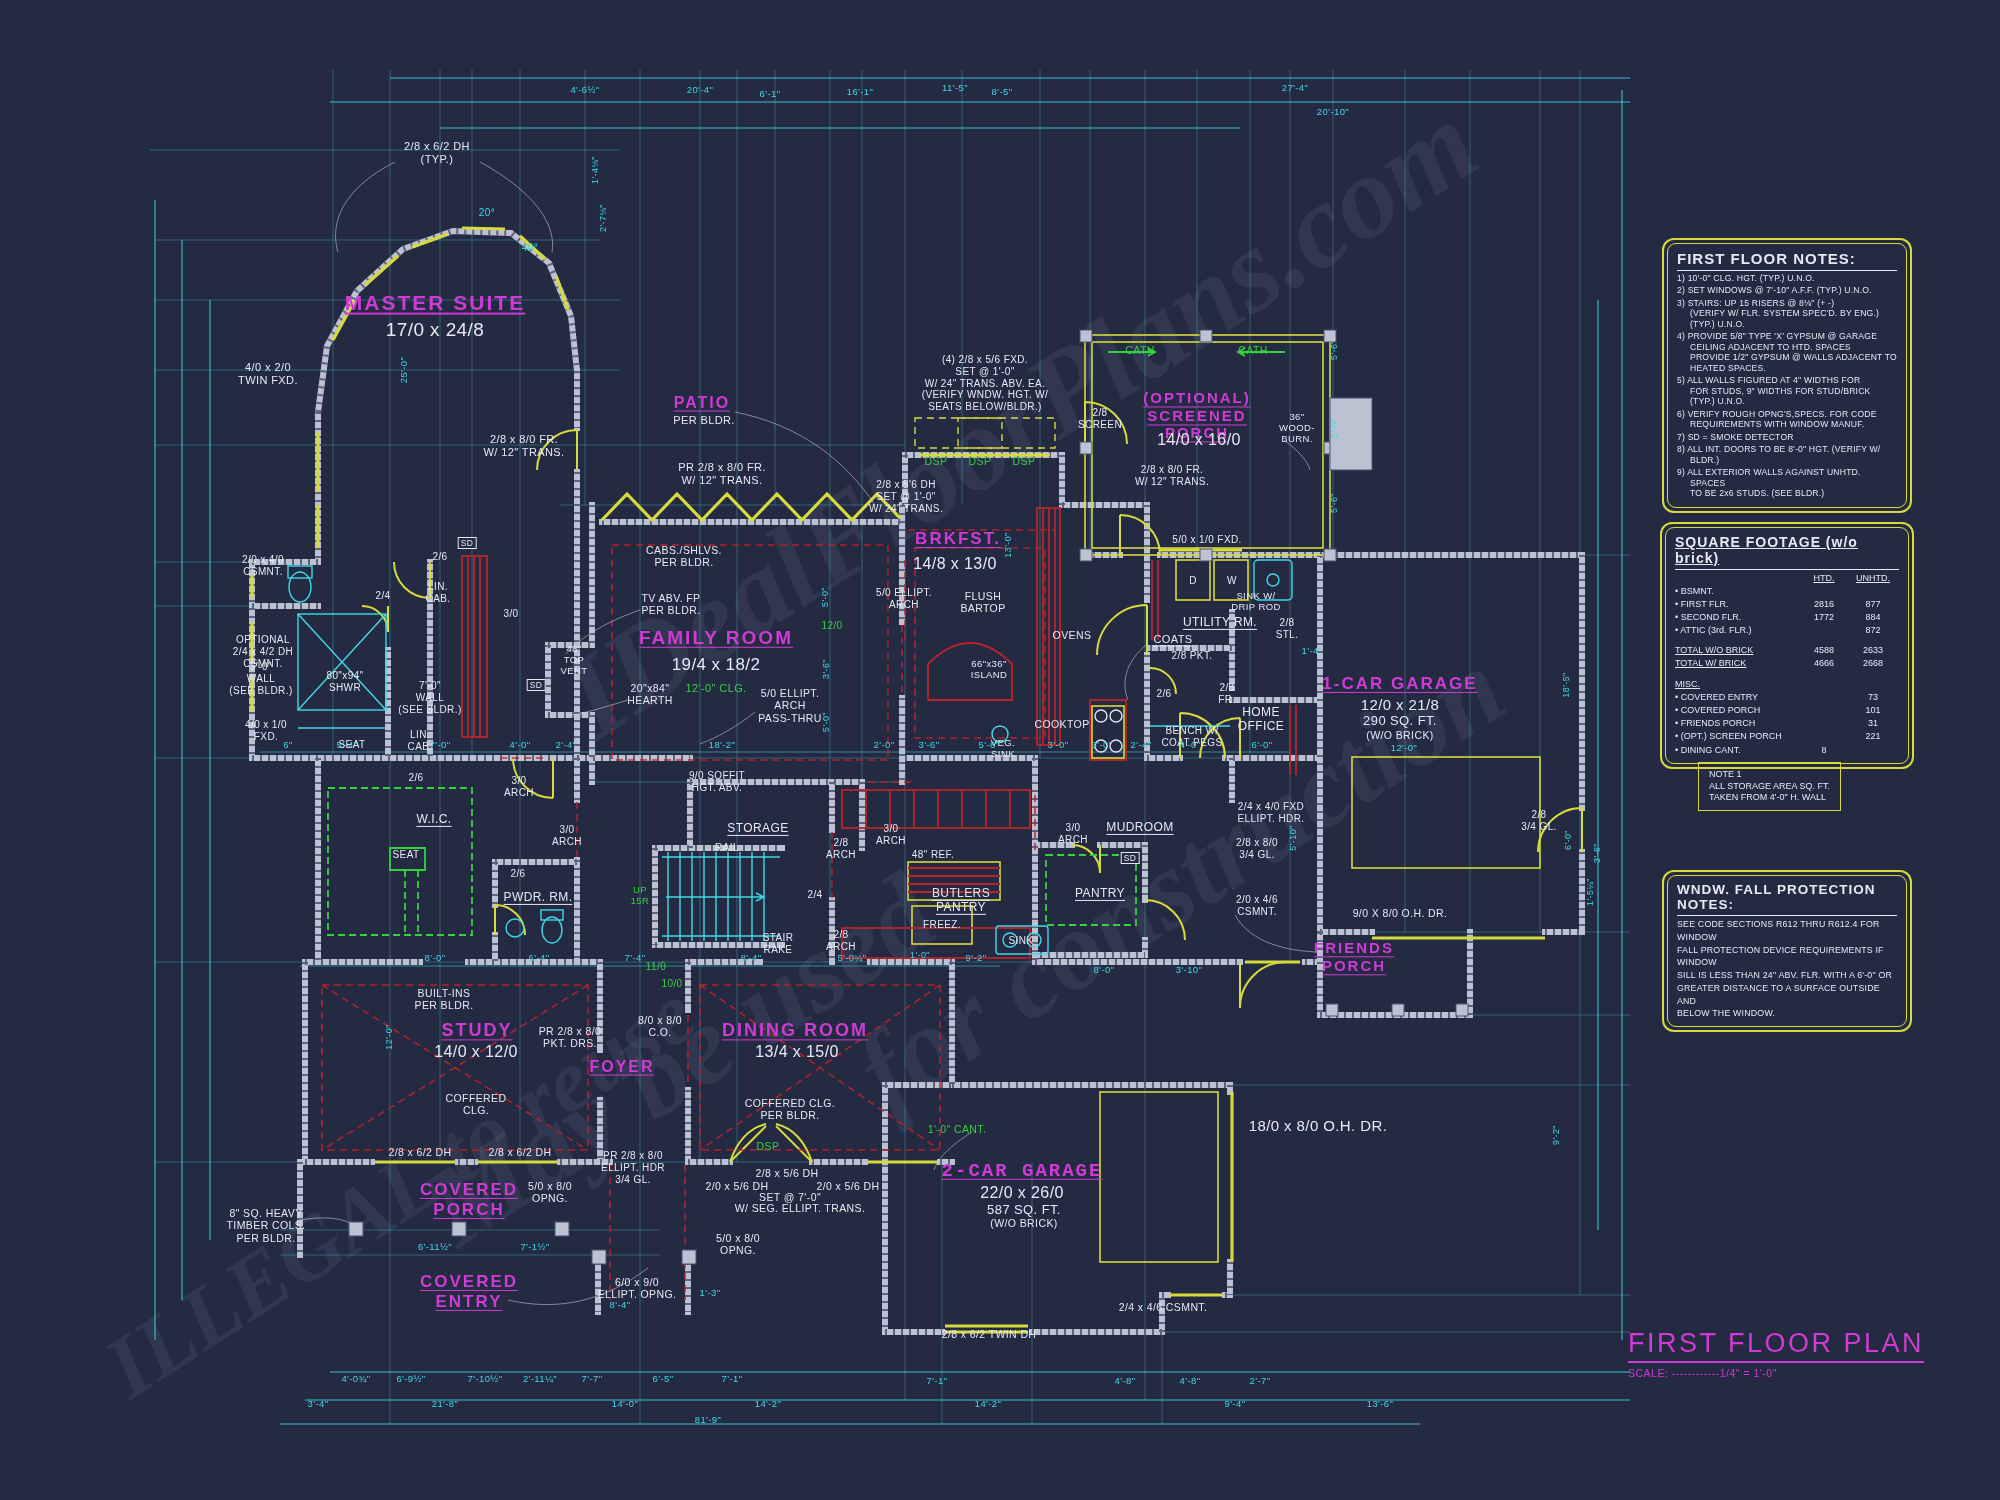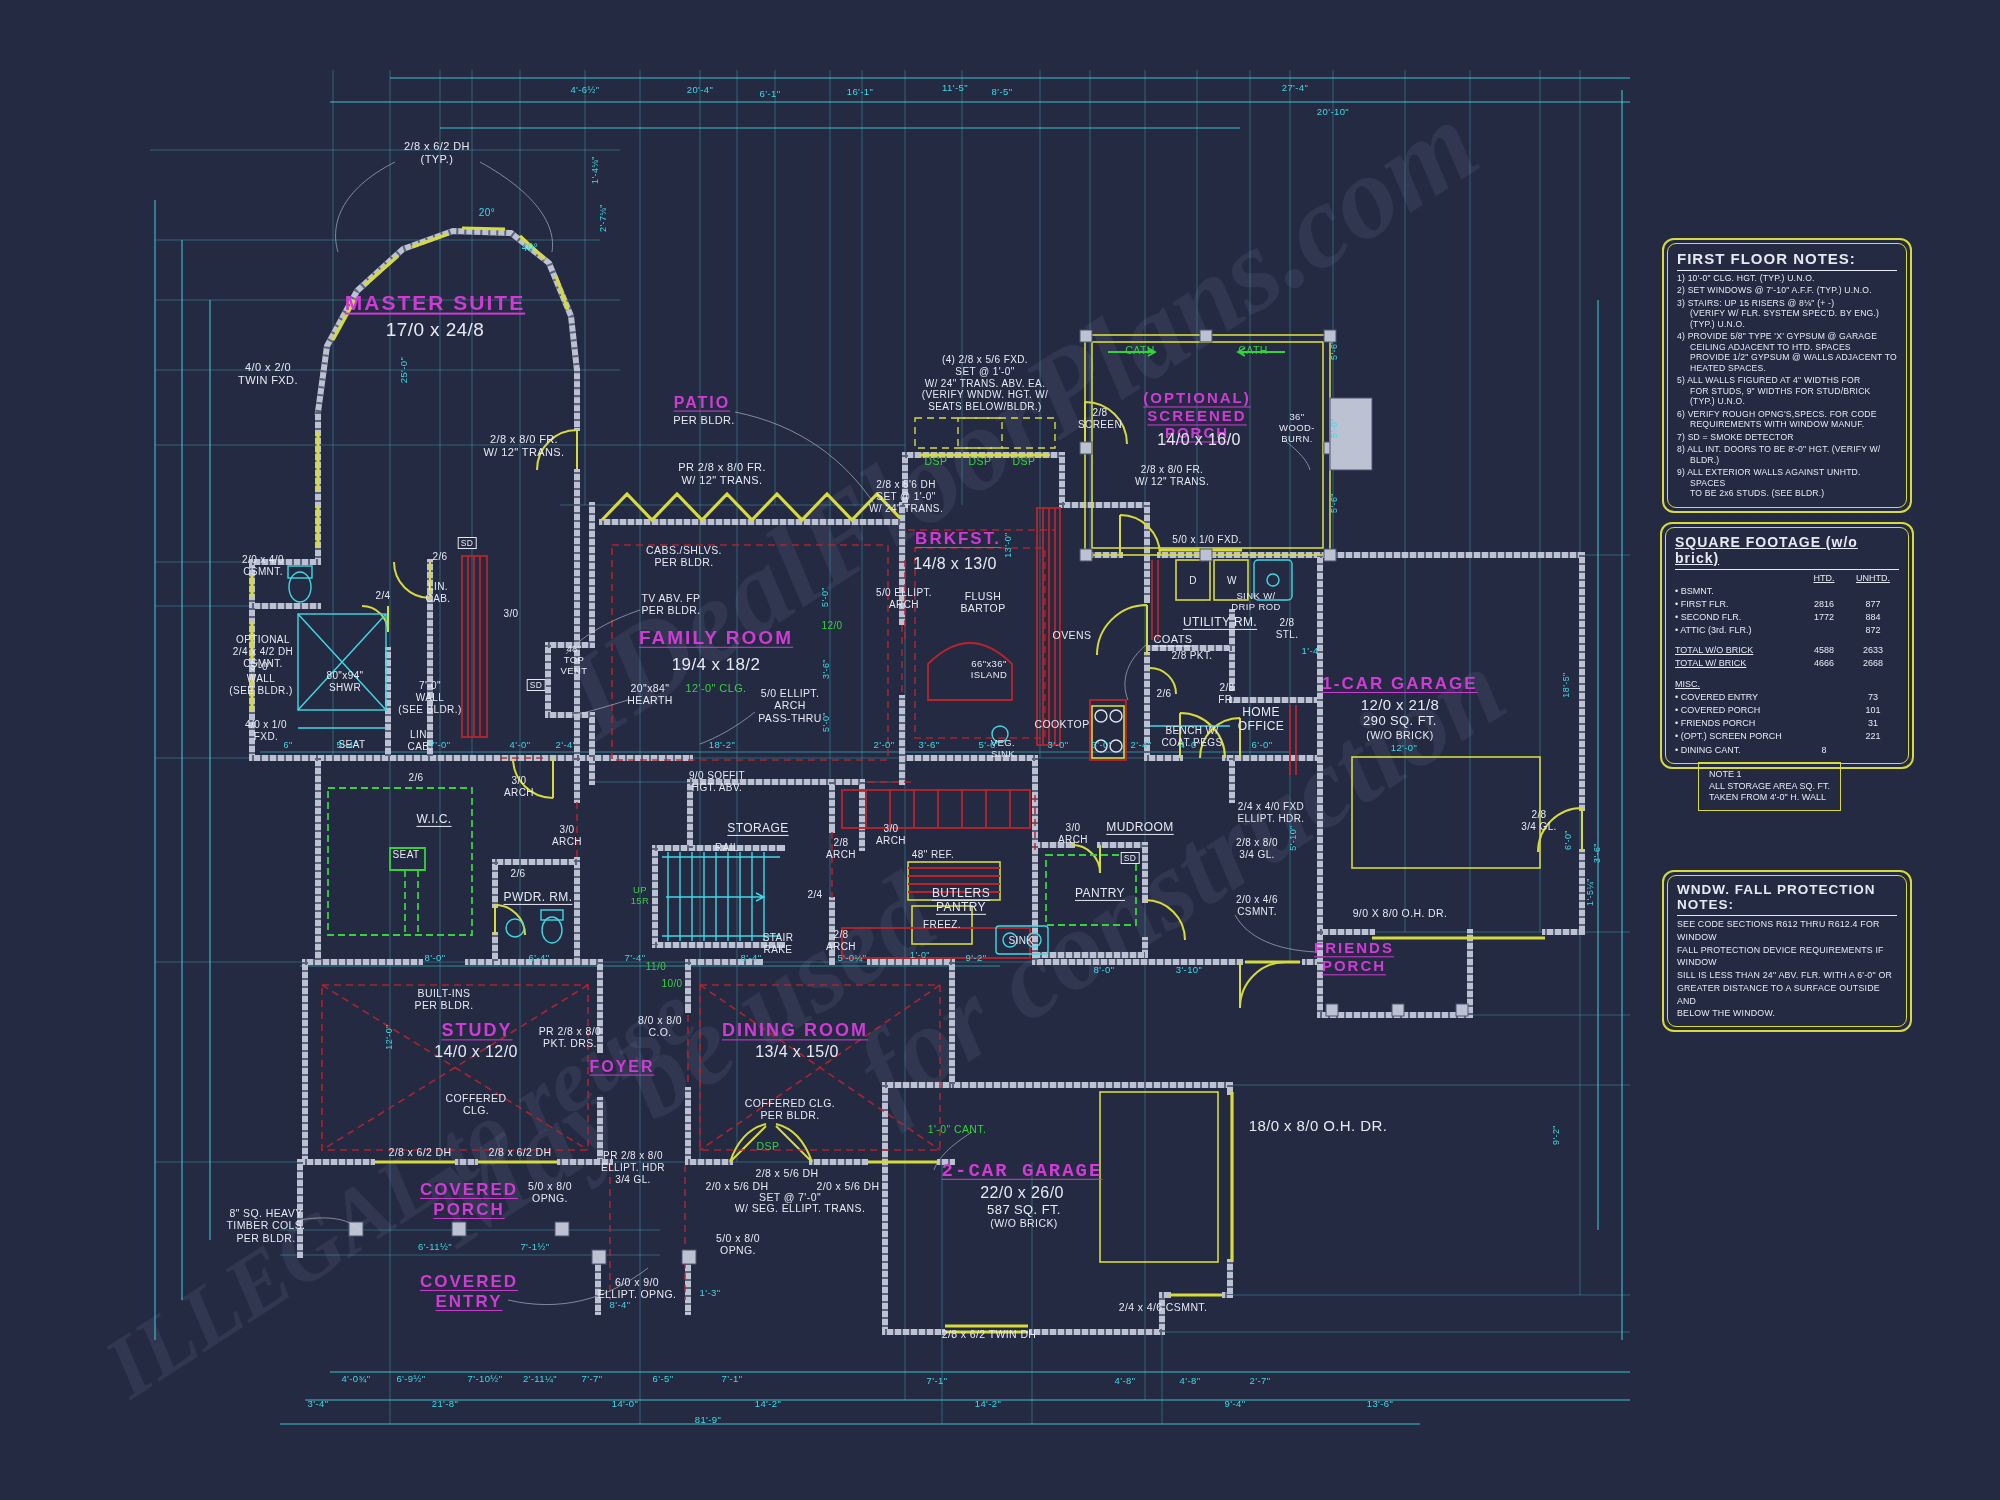--- a/index.html
+++ b/index.html
@@ -789,14 +789,18 @@
     <div class="panel-inner">
       <h2>WNDW. FALL PROTECTION NOTES:</h2>
       <div class="body">SEE CODE SECTIONS R612 THRU R612.4 FOR WINDOW
 FALL PROTECTION DEVICE REQUIREMENTS IF WINDOW
 SILL IS LESS THAN 24" ABV. FLR. WITH A 6'-0" OR
 GREATER DISTANCE TO A SURFACE OUTSIDE AND
 BELOW THE WINDOW.</div>
     </div>
   </div>
 
+  <div id="title-block">
+    <div class="t">FIRST FLOOR PLAN</div>
+    <div class="s"><span>SCALE:</span> <span>------------1/4" = 1'-0"</span></div>
+  </div>
 
 </div>
 
 </body></html>

